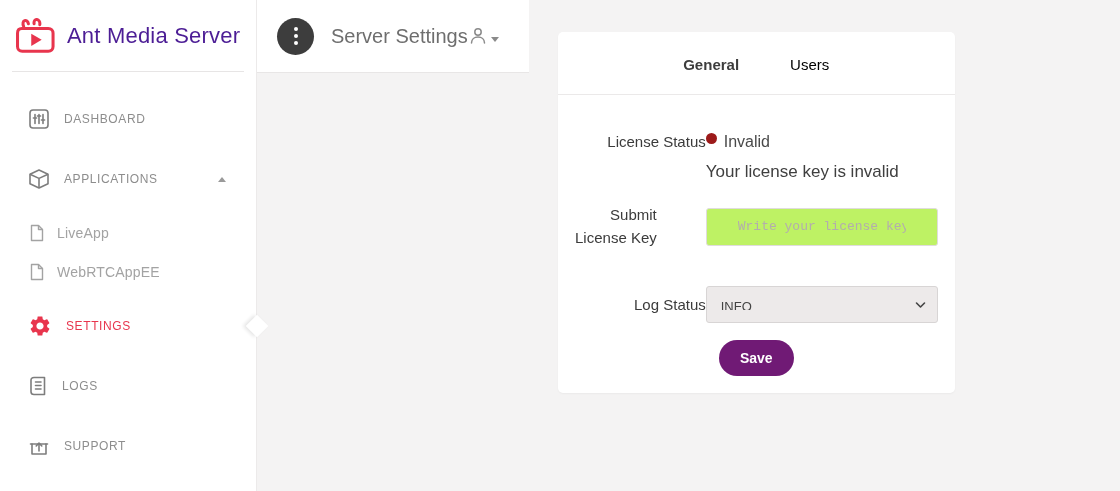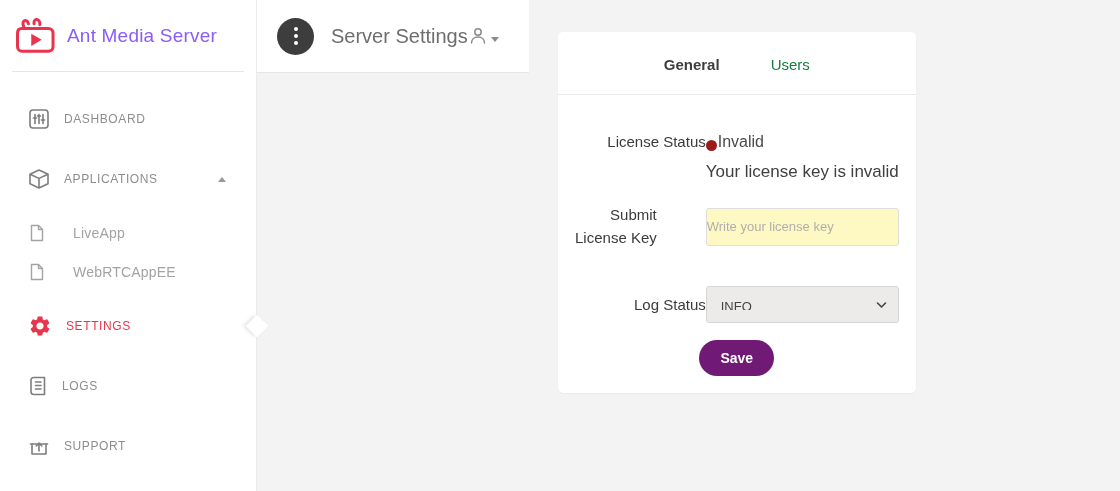--- a/index.html
+++ b/index.html
@@ -4,27 +4,27 @@
 <style>
   * { box-sizing: border-box; margin: 0; padding: 0; }
   html,body { width: 1120px; height: 491px; overflow: hidden; }
   body { font-family: "Liberation Sans", sans-serif; background: #f4f3f3; }
 
   .app { position: relative; display: flex; width: 1120px; height: 491px; }
 
   
   .sidebar { width: 257px; min-width: 257px; background: #fff; height: 100%; border-right: 1px solid #eceaea; }
   .logo-row { height: 71px; display: flex; align-items: center; padding-left: 14px; gap: 9px; cursor: pointer; }
-  .logo-text { color: #8b5cf6; font-size: 19px; letter-spacing: 0.2px; text-align: center; }
+  .logo-text { color: #4c1d95; font-size: 22px; letter-spacing: 0.2px; text-align: center; }
   .sidebar-divider { height: 1px; background: #e7e5e5; margin: 0 12px; }
   nav { padding-top: 24px; }
   .nav-item { height: 46px; display: flex; align-items: center; padding-left: 28px; gap: 14px; cursor: pointer; margin-bottom: 14px; }
   .nav-item .label { font-size: 12px; letter-spacing: 0.6px; color: #8d8d8d; }
   .nav-item.active .label { color: #e8354d; }
-  .nav-sub { height: 34px; display: flex; align-items: center; padding-left: 29px; gap: 28px; cursor: pointer; margin-bottom: 14px; }
+  .nav-sub { height: 34px; display: flex; align-items: center; padding-left: 29px; gap: 12px; cursor: pointer; margin-bottom: 14px; }
   .nav-sub.tight { margin-bottom: 5px; }
   .nav-sub .label { font-size: 14px; color: #a3a3a3; letter-spacing: 0.2px; }
   .caret-up { margin-left: auto; margin-right: 30px; width: 0; height: 0;
     border-left: 4px solid transparent; border-right: 4px solid transparent; border-bottom: 5px solid #9a9a9a; }
   .icon { display: inline-flex; align-items: center; justify-content: center; }
 
   
   .notch { position: absolute; left: 249px; top: 318px; width: 16px; height: 16px; background: #fff;
     transform: rotate(45deg); box-shadow: -2px 2px 4px rgba(0,0,0,0.10); z-index: 5; }
 
@@ -36,38 +36,38 @@
   .menu-circle i { width: 4px; height: 4px; border-radius: 50%; background: #fff; margin: 1.5px 0; }
   .page-title { margin-left: 17px; font-size: 20px; color: #6e6e6e; }
   .user-menu { margin-left: auto; display: flex; align-items: center; gap: 3px; cursor: pointer; }
   .caret-down { width: 0; height: 0; border-left: 4px solid transparent; border-right: 4px solid transparent;
     border-top: 5px solid #8a8a8a; margin-top: 6px; }
 
   
   .content { padding: 32px 28px 0 29px; }
   .card { background: #fff; border-radius: 5px; height: 361px; box-shadow: 0 1px 2px rgba(0,0,0,0.04); }
   .tabs { display: flex; justify-content: center; gap: 51px; padding: 24px 0 21px; text-align: right; }
-  .tab { font-size: 15px; color: #15803d; cursor: pointer; }
+  .tab { font-size: 15px; color: #000000; cursor: pointer; }
   .tab.active { color: #3d3d3d; font-weight: bold; }
   .card-divider { height: 1px; background: #ebe9e9; }
   .form { padding: 38px 17px 0; }
   .form-row { display: flex; }
   .row-label { width: 131px; min-width: 131px; font-size: 15px; color: #3b3b3b; text-align: right; }
   .row-value { flex: 1; }
   .lbl-narrow { display: block; width: 82px; line-height: 1.5; }
 
   .row-license { margin-bottom: 22px; }
-  .status-line { display: flex; align-items: flex-end; gap: 1px; }
+  .status-line { display: flex; align-items: flex-start; gap: 7px; }
   .status-dot { width: 11px; height: 11px; border-radius: 50%; background: #9c1a1a; }
   .status-value { font-size: 16px; color: #4a4a4a; }
   .status-detail { font-size: 17px; color: #3f3f3f; margin-top: 11px; }
 
   .row-input { align-items: center; margin-bottom: 37px; }
-  .license-input { width: 100%; height: 38px; background: #fef9c3; border: 1px solid #dfdcdc; border-radius: 3px;
-    padding: 0 0; font-size: 13px; color: #555; font-family: Liberation Sans, sans-serif; outline: none; }
+  .license-input { width: 100%; height: 38px; background: #bef264; border: 1px solid #dfdcdc; border-radius: 3px;
+    padding: 0 31px; font-size: 13px; color: #555; font-family: Liberation Mono, monospace; outline: none; }
   .license-input::placeholder { color: #b3adad; }
 
   .row-select { align-items: center; }
   .select-wrap { position: relative; width: 100%; }
   .log-select { width: 100%; height: 37px; background: #edeaea; border: 1px solid #d8d5d5; border-radius: 3px;
     padding: 12px 14px; font-size: 13px; color: #444; appearance: none; -webkit-appearance: none;
     font-family: "Liberation Sans", sans-serif; outline: none; cursor: pointer; }
   .select-chevron { position: absolute; right: 12px; top: 50%; transform: translateY(-50%); pointer-events: none; display: flex; }
 
   .save-row { display: flex; justify-content: center; margin-top: 17px; }

